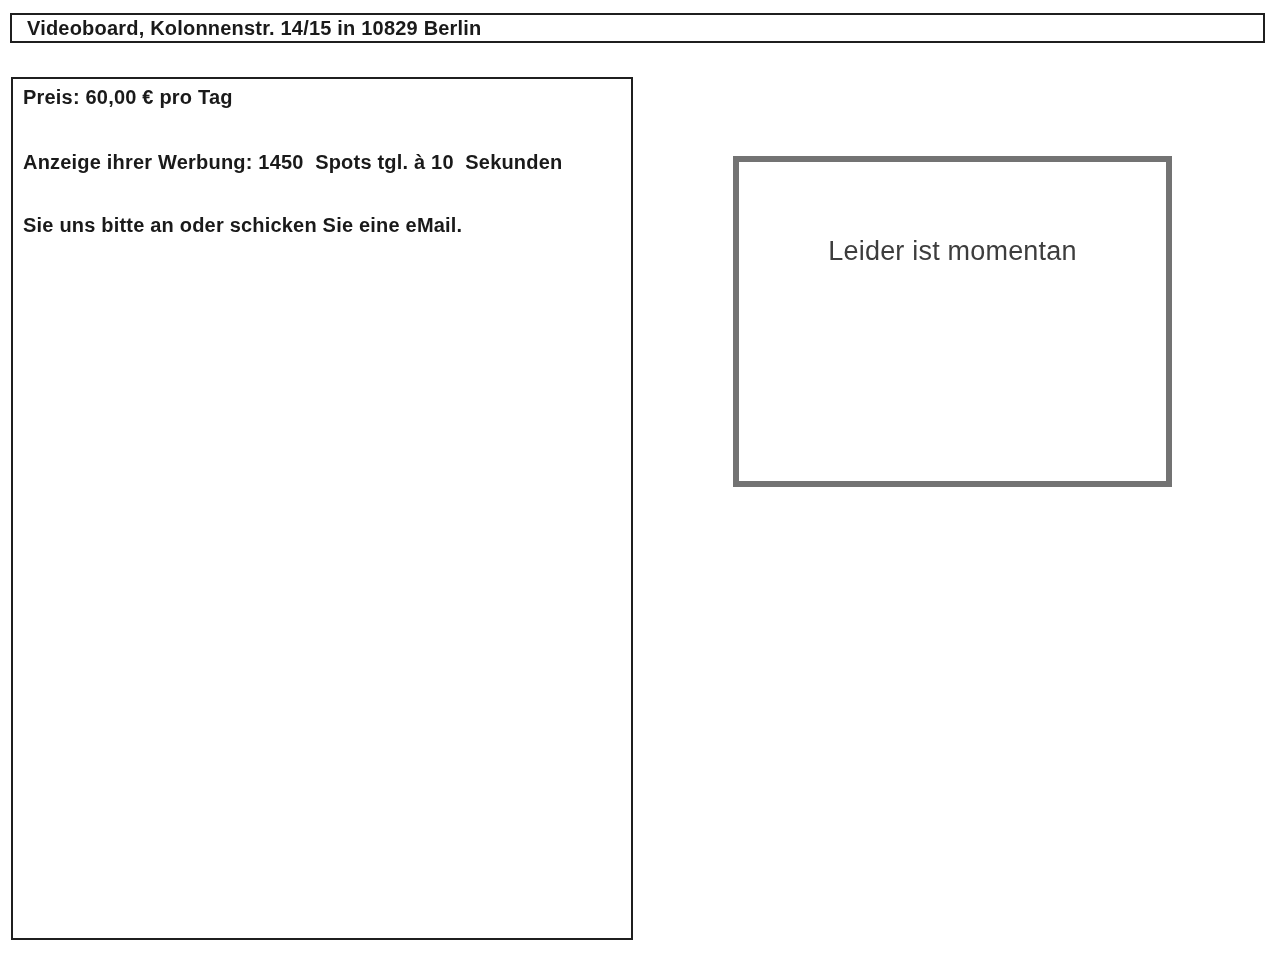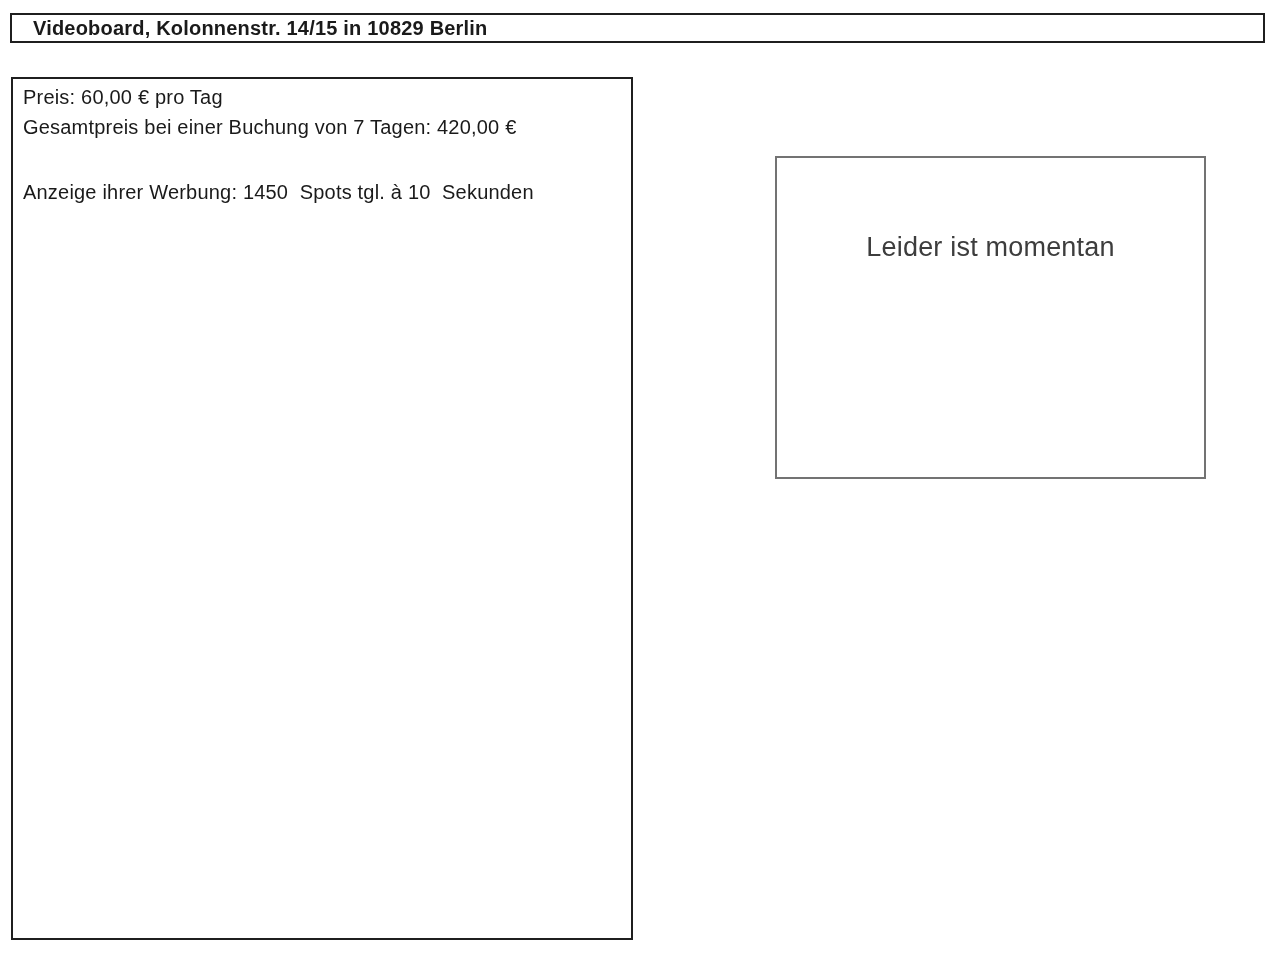--- a/index.html
+++ b/index.html
@@ -22,50 +22,50 @@
     top: 13px;
     width: 1251px;
     height: 26px;
     border: 2px solid #1f1f1f;
     display: flex;
     align-items: center;
   }
   .title-text {
     font-size: 20px;
     font-weight: bold;
-    padding-left: 21px;
+    padding-left: 15px;
     white-space: nowrap;
     letter-spacing: 0.2px;
   }
   .details-box {
     position: absolute;
     left: 11px;
     top: 77px;
     width: 598px;
     height: 847px;
     border: 2px solid #1f1f1f;
     padding: 6px 10px;
   }
   .details-box .line {
     font-size: 20px;
-    font-weight: normal;
+    font-weight: bold;
     line-height: 24px;
     white-space: pre-wrap;
     letter-spacing: 0.2px;
   }
   .line-total { margin-top: 6px; }
   .line-spots { margin-top: 41px; }
   .info-para  { margin-top: 39px; }
   .photo-box {
     position: absolute;
-    left: 775px;
+    left: 733px;
     top: 156px;
     width: 427px;
     height: 319px;
-    border: 2px solid #737373;
+    border: 6px solid #737373;
     box-sizing: content-box;
   }
   .photo-text {
     margin-top: 70px;
     text-align: center;
     font-size: 27px;
     font-weight: normal;
     line-height: 39px;
     color: #3d3d3d;
     letter-spacing: 0.2px;
@@ -75,23 +75,23 @@
 <body>
 
 <div class="page">
 
   <div class="title-box">
     <span class="title-text">Videoboard, Kolonnenstr. 14/15 in 10829 Berlin</span>
   </div>
 
   <div class="details-box">
     <div class="line line-price">Preis: 60,00 € pro Tag</div>
-    <div class="line line-total">Gesamtpreis bei einer Buchung von 7 Tagen: 420,00 €</div>
     <div class="line line-spots">Anzeige ihrer Werbung: 1450  Spots tgl. à 10  Sekunden</div>
     <div class="info-para">
+      <div class="line">Sie uns bitte an oder schicken Sie eine eMail.</div>
     </div>
   </div>
 
   <div class="photo-box">
     <div class="photo-text">
       <div>Leider ist momentan</div>
     </div>
   </div>
 
 </div>

